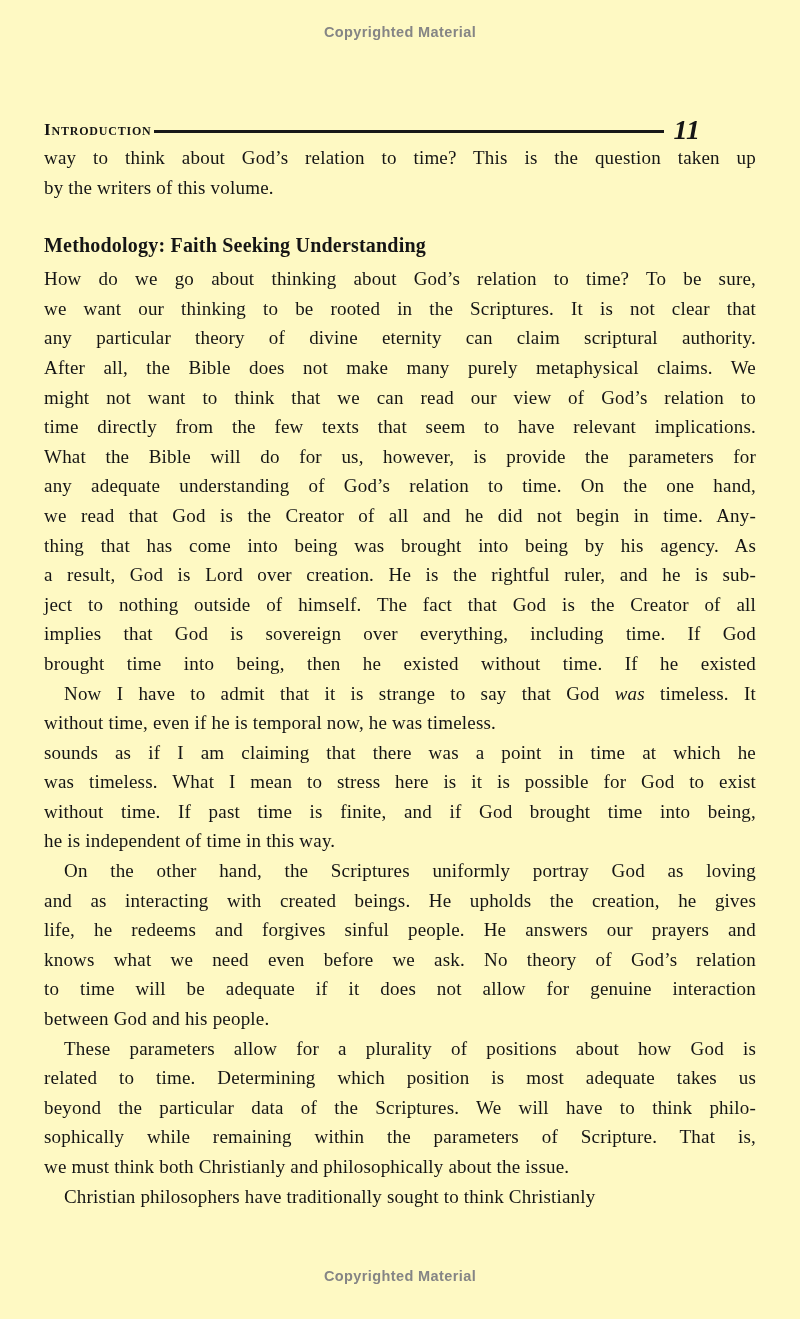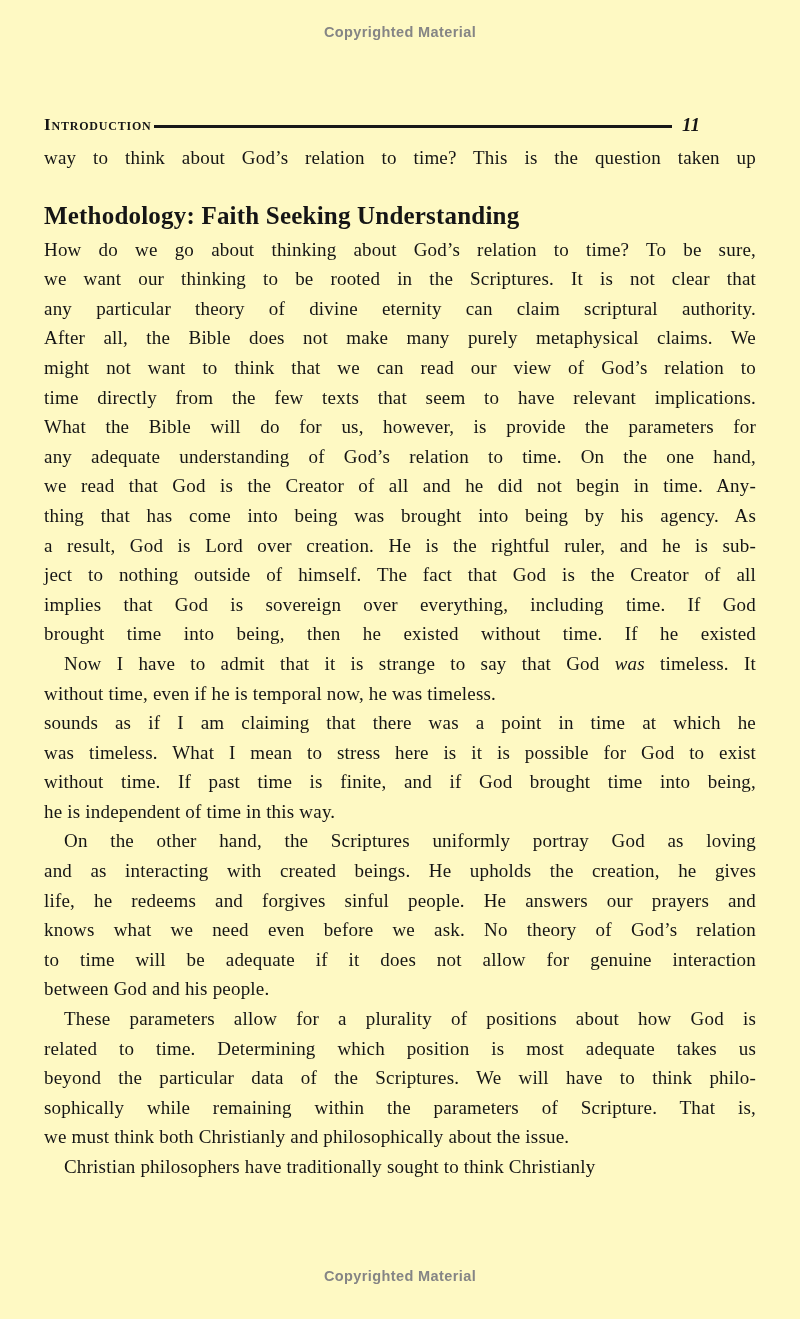--- a/index.html
+++ b/index.html
@@ -45,21 +45,21 @@
   }
   .header-rule {
     flex: 1;
     height: 3px;
     background: #181818;
     margin: 2px 0 0 2px;
   }
   .page-number {
     font-style: italic;
     font-weight: 700;
-    font-size: 19px;
+    font-size: 28px;
     margin-left: 10px;
     white-space: nowrap;
   }
   .content {
     position: absolute;
     left: 44px;
     top: 143px;
     width: 712px;
   }
   .line {
@@ -68,21 +68,21 @@
     letter-spacing: 0.2px;
     text-align: justify;
     text-align-last: justify;
     white-space: normal;
   }
   .line.last { text-align-last: left; }
   .line.indent { text-indent: 20px; }
   .line i { font-style: italic; }
   .section-heading {
     font-weight: 700;
-    font-size: 25px;
+    font-size: 20px;
     line-height: 30px;
     letter-spacing: 0.2px;
     margin-top: 28px;
     margin-bottom: 4px;
   }
 </style>
 </head>
 <body>
 
 <div class="page">
@@ -90,20 +90,21 @@
   <div class="notice top">Copyrighted Material</div>
 
   <div class="running-header">
     <span class="running-title">Introduction</span>
     <span class="header-rule"></span>
     <span class="page-number">11</span>
   </div>
 
   <div class="content">
       <div class="line">way to think about God’s relation to time? This is the question taken up</div>
+      <div class="line last">by the writers of this volume.</div>
       <div class="section-heading">Methodology: Faith Seeking Understanding</div>
       <div class="line">How do we go about thinking about God’s relation to time? To be sure,</div>
       <div class="line">we want our thinking to be rooted in the Scriptures. It is not clear that</div>
       <div class="line">any particular theory of divine eternity can claim scriptural authority.</div>
       <div class="line">After all, the Bible does not make many purely metaphysical claims. We</div>
       <div class="line">might not want to think that we can read our view of God’s relation to</div>
       <div class="line">time directly from the few texts that seem to have relevant implications.</div>
       <div class="line">What the Bible will do for us, however, is provide the parameters for</div>
       <div class="line">any adequate understanding of God’s relation to time. On the one hand,</div>
       <div class="line">we read that God is the Creator of all and he did not begin in time. Any-</div>

